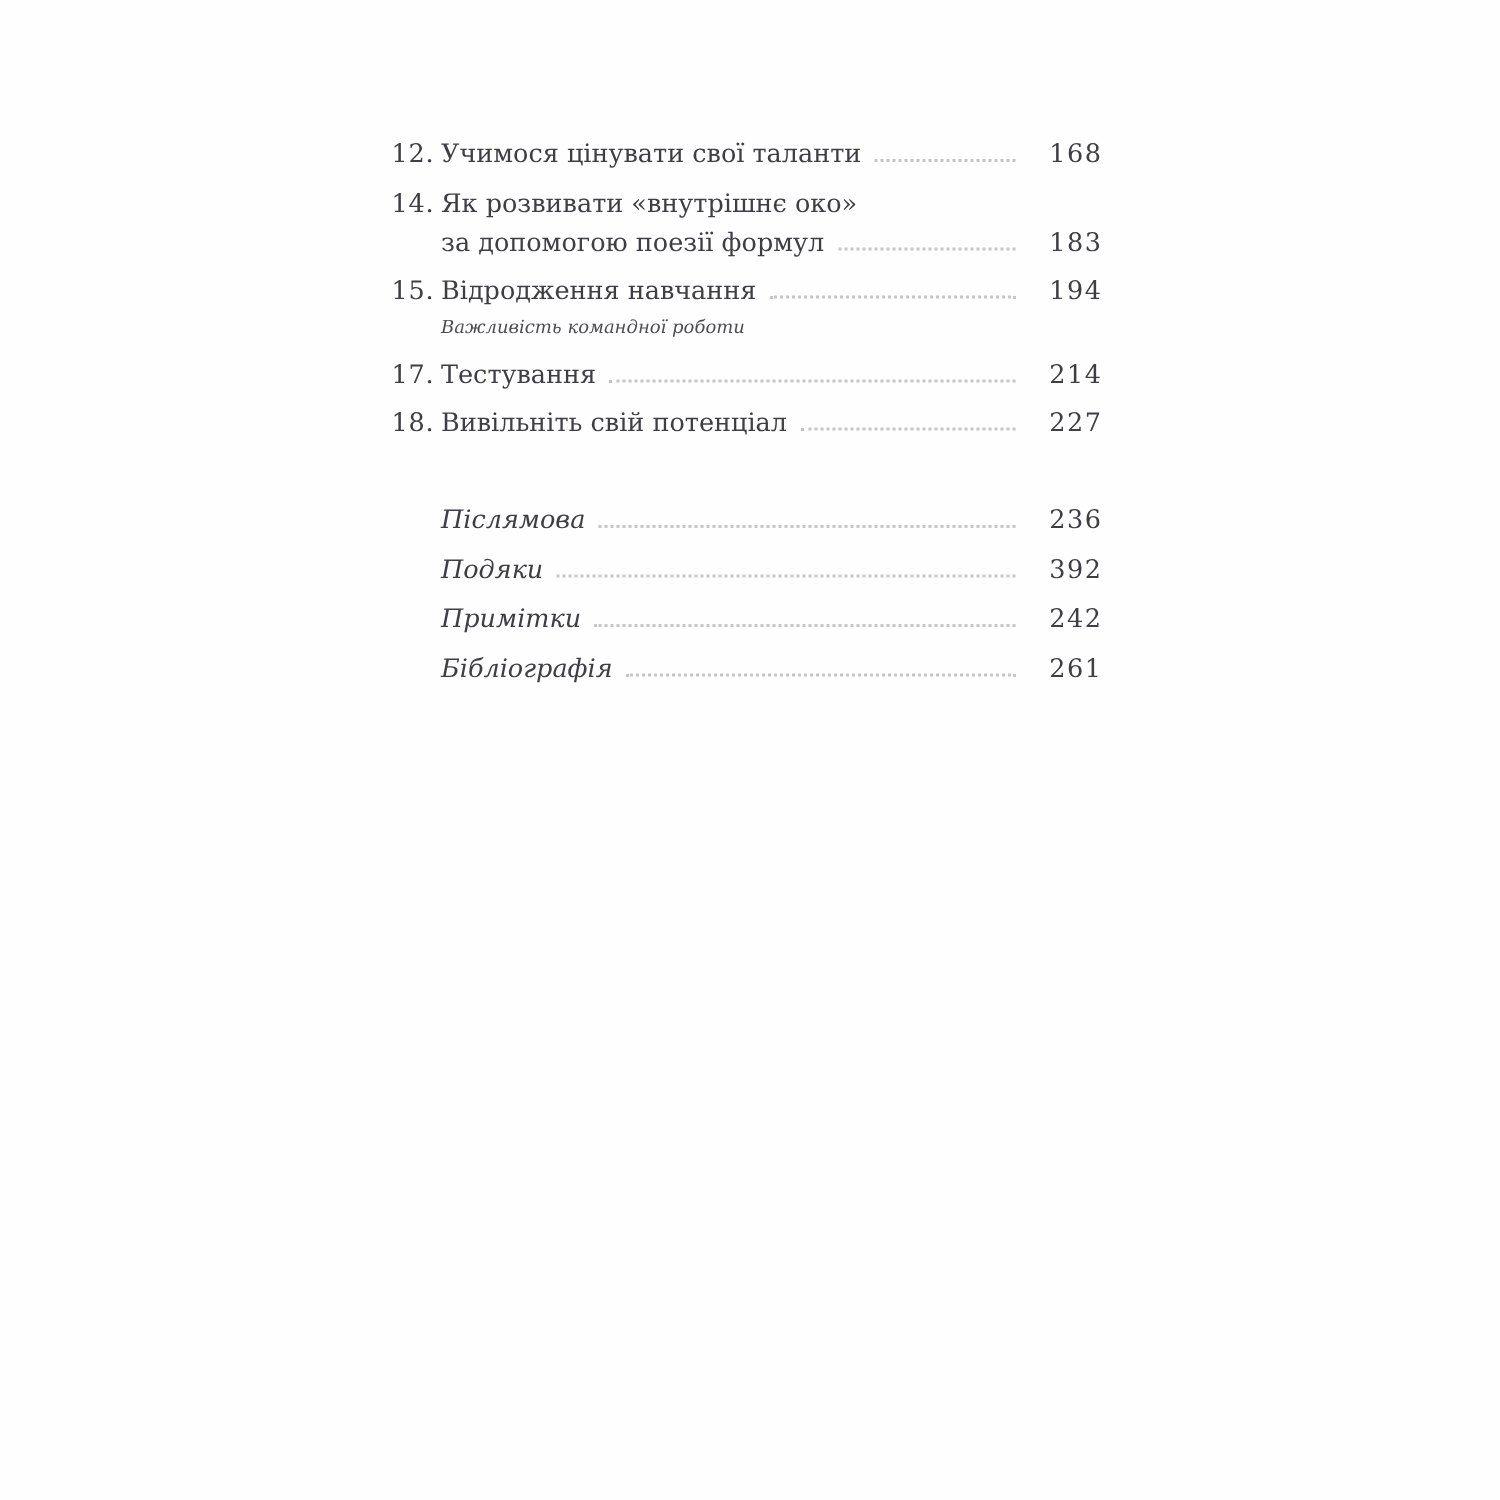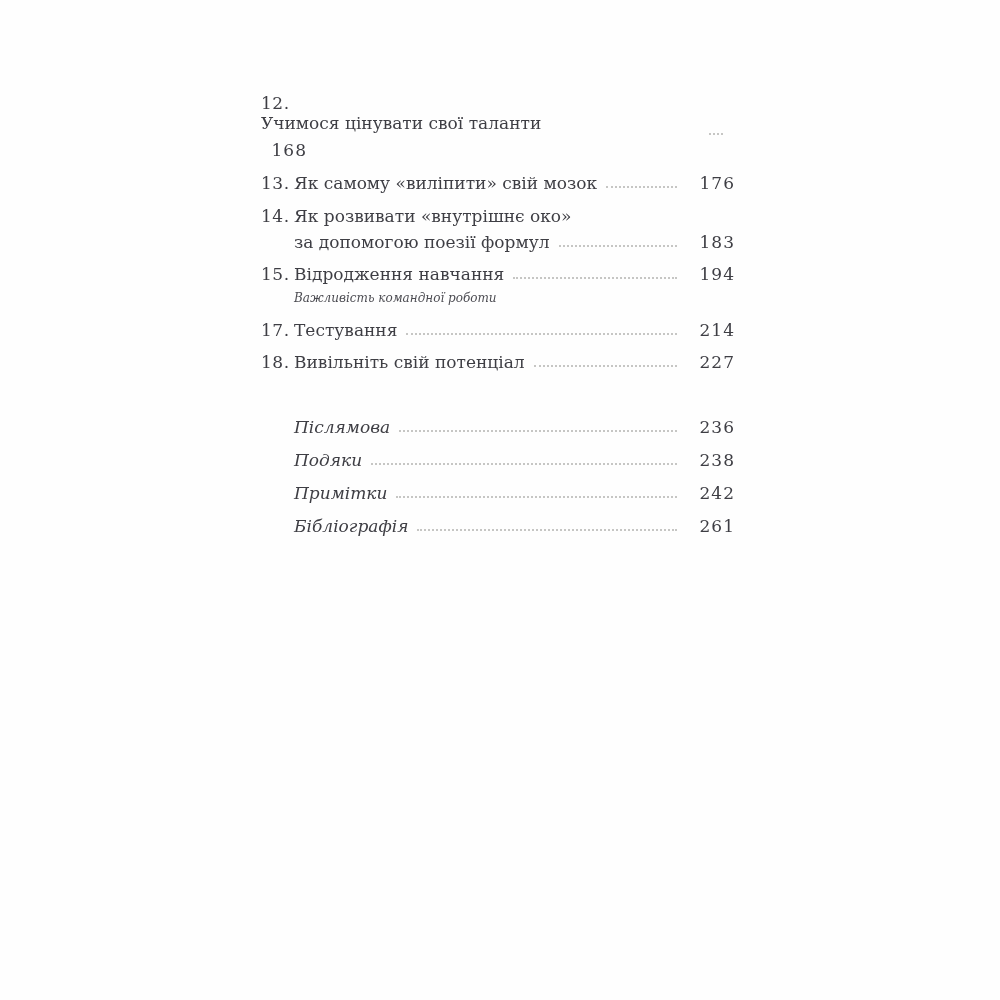--- a/index.html
+++ b/index.html
@@ -19,21 +19,21 @@
   }
   .row {
     display: flex;
     align-items: baseline;
     font-size: 17px;
     line-height: 20px;
     color: #3e3e44;
     margin-top: 13px;
     font-feature-settings: "onum" 1;
   }
-  .row.first { margin-top: 0; flex-direction: column; }
+  .row.first { margin-top: 0; }
   .row.mt-lg { }   
   .row.mt-xs { margin-top: 6px; }    
   .row.mt-md { margin-top: 12px; }
   .row.mt-back { margin-top: 45px; justify-content: flex-end; } 
   .num {
     flex: none;
     width: 33px;
     letter-spacing: 0.5px;
   }
   .title { flex: none; white-space: nowrap; }
@@ -64,26 +64,20 @@
 <div class="page">
   <div class="toc">
 
     <div class="row first">
       <span class="num">12.</span>
       <span class="title">Учимося цінувати свої таланти</span>
       <span class="leader"></span>
       <span class="page-num">168</span>
     </div>
 
-    <div class="row">
-      <span class="num">13.</span>
-      <span class="title">Як самому «виліпити» свій мозок</span>
-      <span class="leader"></span>
-      <span class="page-num">176</span>
-    </div>
 
     <div class="row mt-lg">
       <span class="num">14.</span>
       <span class="title">Як розвивати «внутрішнє око»</span>
     </div>
     <div class="row mt-xs">
       <span class="num"></span>
       <span class="title">за допомогою поезії формул</span>
       <span class="leader"></span>
       <span class="page-num">183</span>
@@ -118,21 +112,21 @@
     <div class="row mt-back">
       <span class="num"></span>
       <span class="title italic">Післямова</span>
       <span class="leader"></span>
       <span class="page-num">236</span>
     </div>
     <div class="row">
       <span class="num"></span>
       <span class="title italic">Подяки</span>
       <span class="leader"></span>
-      <span class="page-num">238</span>
+      <span class="page-num">392</span>
     </div>
     <div class="row">
       <span class="num"></span>
       <span class="title italic">Примітки</span>
       <span class="leader"></span>
       <span class="page-num">242</span>
     </div>
     <div class="row">
       <span class="num"></span>
       <span class="title italic">Бібліографія</span>

